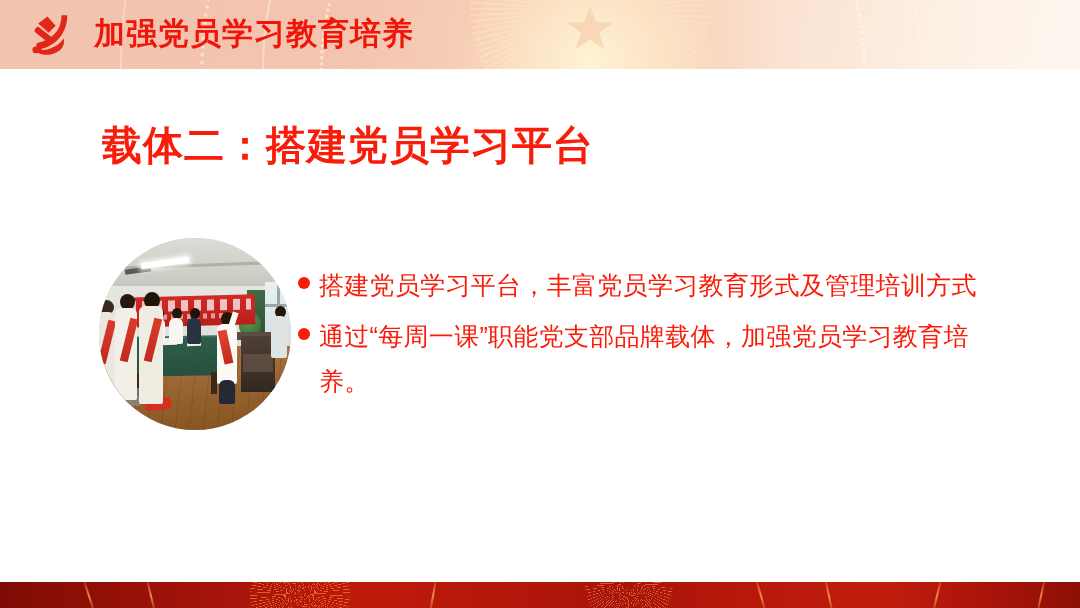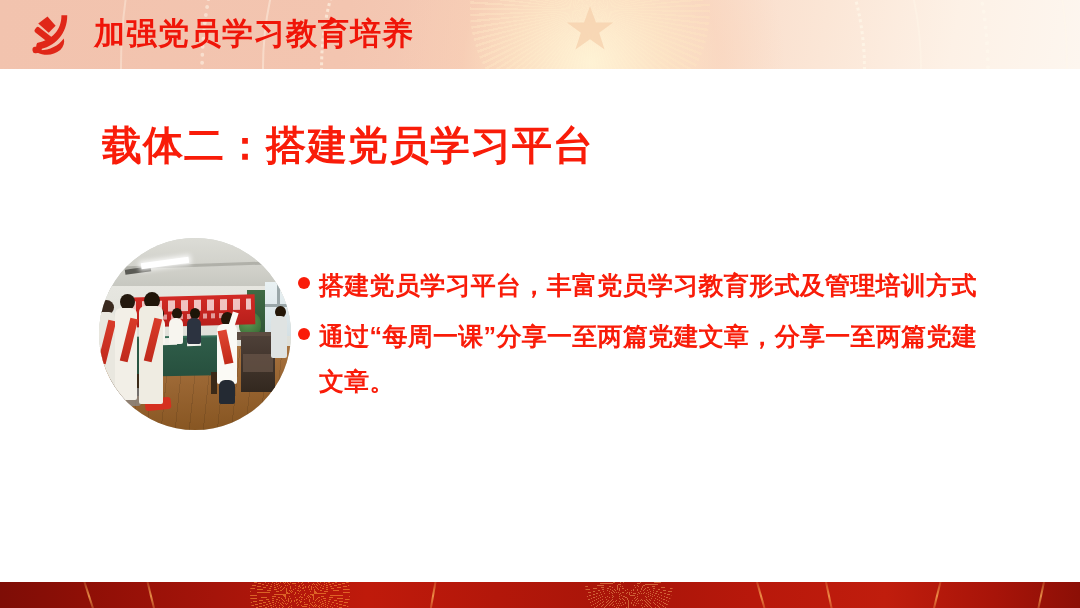--- a/index.html
+++ b/index.html
@@ -356,21 +356,21 @@
     width: 12px;
     height: 12px;
     border-radius: 50%;
     background: #f91c09;
     margin-top: 14px;
     margin-right: 9px;
   }
   .bullet-text {
     flex: 1 1 auto;
     font-size: 25px;
-    font-weight: 700;
+    font-weight: 400;
     color: #f91c09;
     line-height: 45px;
     letter-spacing: 0.3px;
   }
 
   
   #bottom-bar {
     position: absolute;
     left: 0;
     bottom: 0;
@@ -508,21 +508,21 @@
     <div class="p-sash s3"></div>
   </div>
 
   <div id="bullet-list">
     <div class="bullet-item">
       <span class="bullet-dot"></span>
       <span class="bullet-text">搭建党员学习平台，丰富党员学习教育形式及管理培训方式</span>
     </div>
     <div class="bullet-item">
       <span class="bullet-dot"></span>
-      <span class="bullet-text">通过“每周一课”分享一至两篇党建文章，分享一至两篇党建文章。</span>
+      <span class="bullet-text">通过“每周一课”职能党支部品牌载体，加强党员学习教育培养。</span>
     </div>
   </div>
 
   <div id="bottom-bar">
     <div class="burst burst-1"></div>
     <div class="burst burst-2"></div>
     <div class="streak" style="left:88px;  transform:rotate(-18deg);"></div>
     <div class="streak" style="left:150px; transform:rotate(-14deg);"></div>
     <div class="streak" style="left:432px; transform:rotate(10deg);"></div>
     <div class="streak" style="left:760px; transform:rotate(-16deg);"></div>

